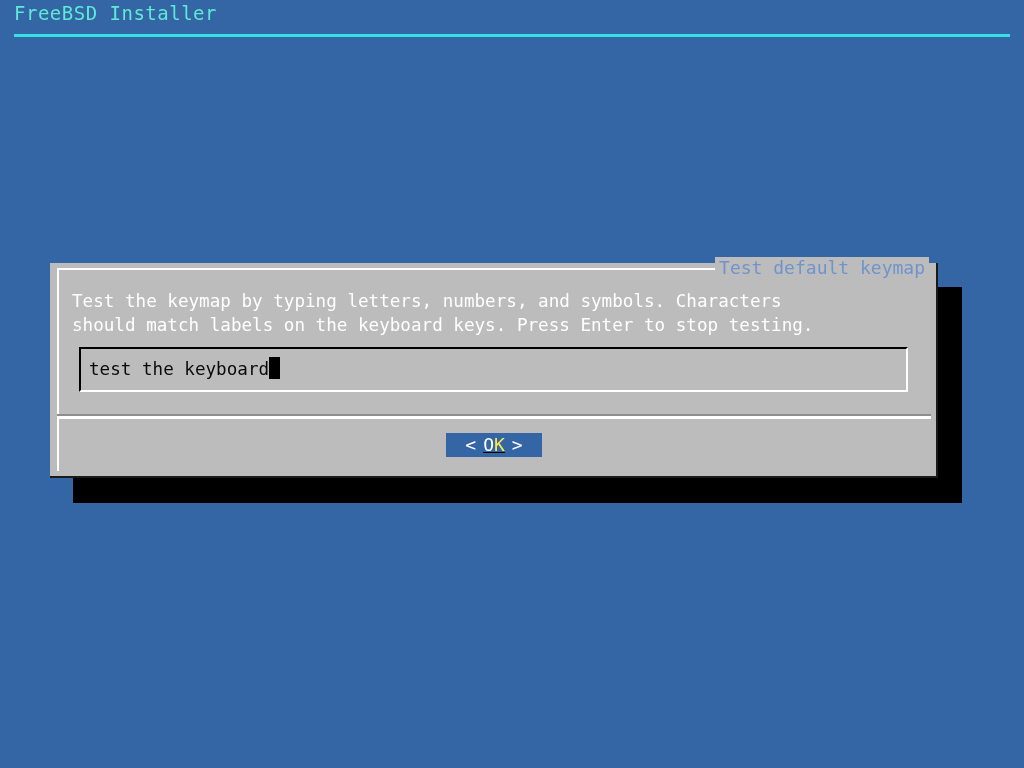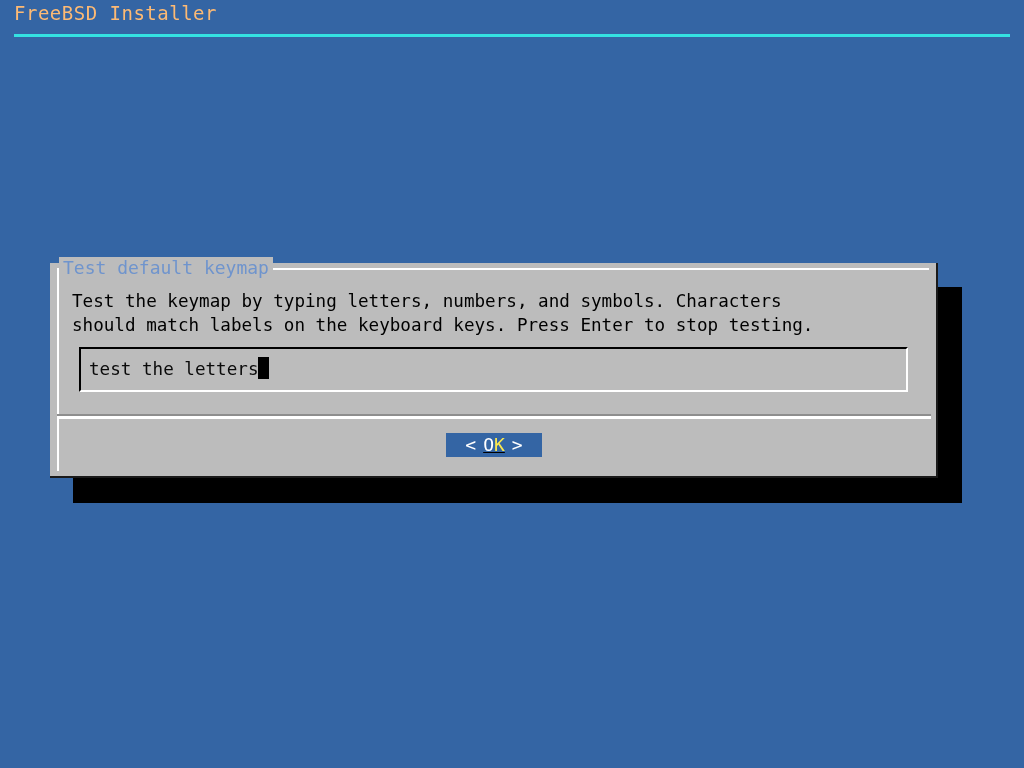--- a/index.html
+++ b/index.html
@@ -17,21 +17,21 @@
   }
 
   
   #app-title {
     position: absolute;
     left: 14px;
     top: 1px;
     font-size: 19px;
     line-height: 24px;
     letter-spacing: 0.5px;
-    color: #fdba74;
+    color: #5eead4;
     white-space: pre;
   }
   #header-rule {
     position: absolute;
     left: 14px;
     top: 34px;
     width: 996px;
     height: 3px;
     background: #34e2e2;
   }
@@ -68,40 +68,40 @@
     border-left: 2px solid #ffffff;
     box-sizing: border-box;
   }
 
   
   #dialog-title {
     position: absolute;
     left: 0;
     top: -12px;
     width: 100%;
-    text-align: left;
+    text-align: right;
     font-size: 18px;
     line-height: 20px;
     color: #6f94cd;
     white-space: pre;
   }
   #dialog-title span.titletext {
     background: #bcbcbc;
     padding: 0 4px;
   }
 
   
   #dialog-text {
     position: absolute;
     left: 72px;
     top: 289px;
     width: 850px;
     font-size: 17.6px;
     line-height: 24px;
-    color: #000000;
+    color: #ffffff;
     white-space: pre;
   }
 
   
   #input-box {
     position: absolute;
     left: 79px;
     top: 347px;
     width: 829px;
     height: 45px;
@@ -185,21 +185,21 @@
   <div id="dialog">
     <div id="dialog-inner-frame">
       <div id="dialog-title"><span class="titletext">Test default keymap</span></div>
     </div>
   </div>
 
   <div id="dialog-text"><span>Test the keymap by typing letters, numbers, and symbols. Characters</span>
 <span>should match labels on the keyboard keys. Press Enter to stop testing.</span></div>
 
   <div id="input-box">
-    <div id="input-text"><span>test the letters</span><span id="input-cursor"></span></div>
+    <div id="input-text"><span>test the keyboard</span><span id="input-cursor"></span></div>
   </div>
 
   <div id="separator"></div>
 
   <div id="button-row">
     <div id="ok-button"><span class="bracket">&lt;</span><span class="label-wrap"><span class="label-head">O</span><span class="label-key">K</span></span><span class="bracket">&gt;</span></div>
   </div>
 
 </div>
 

